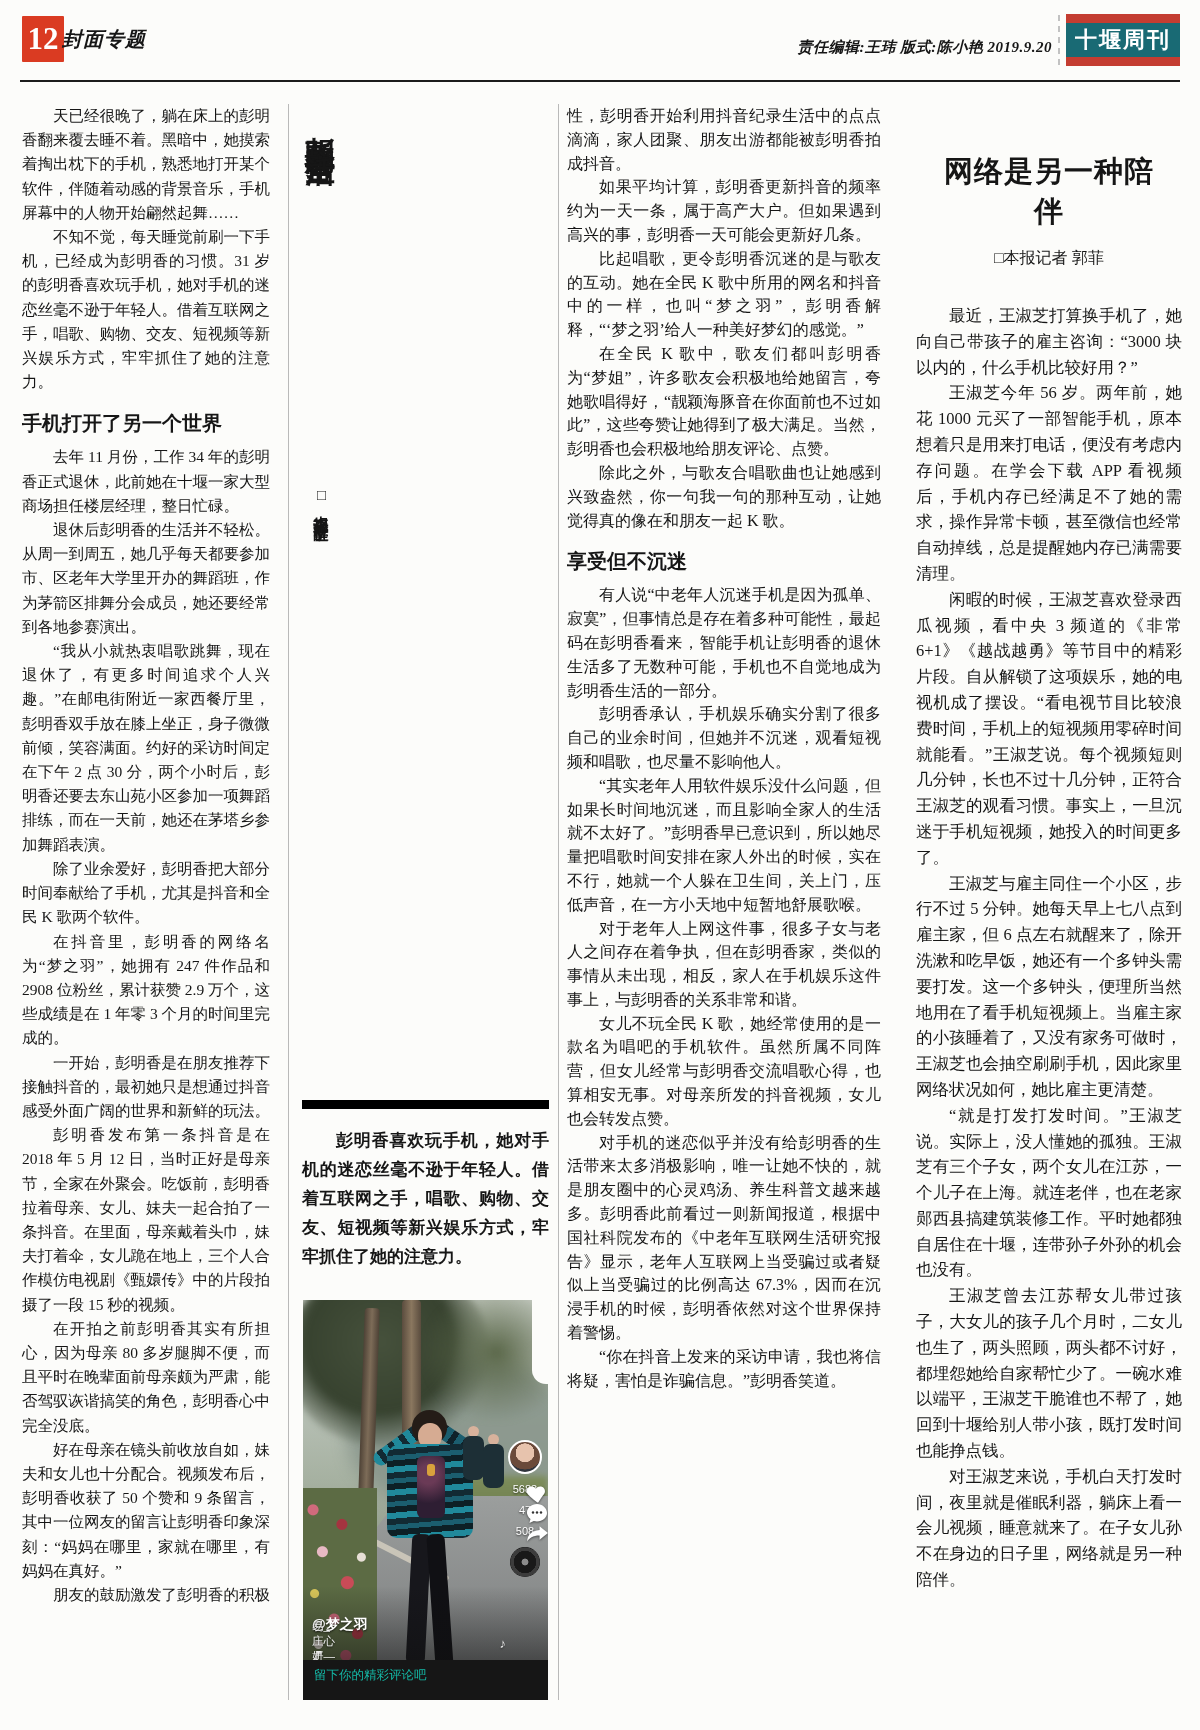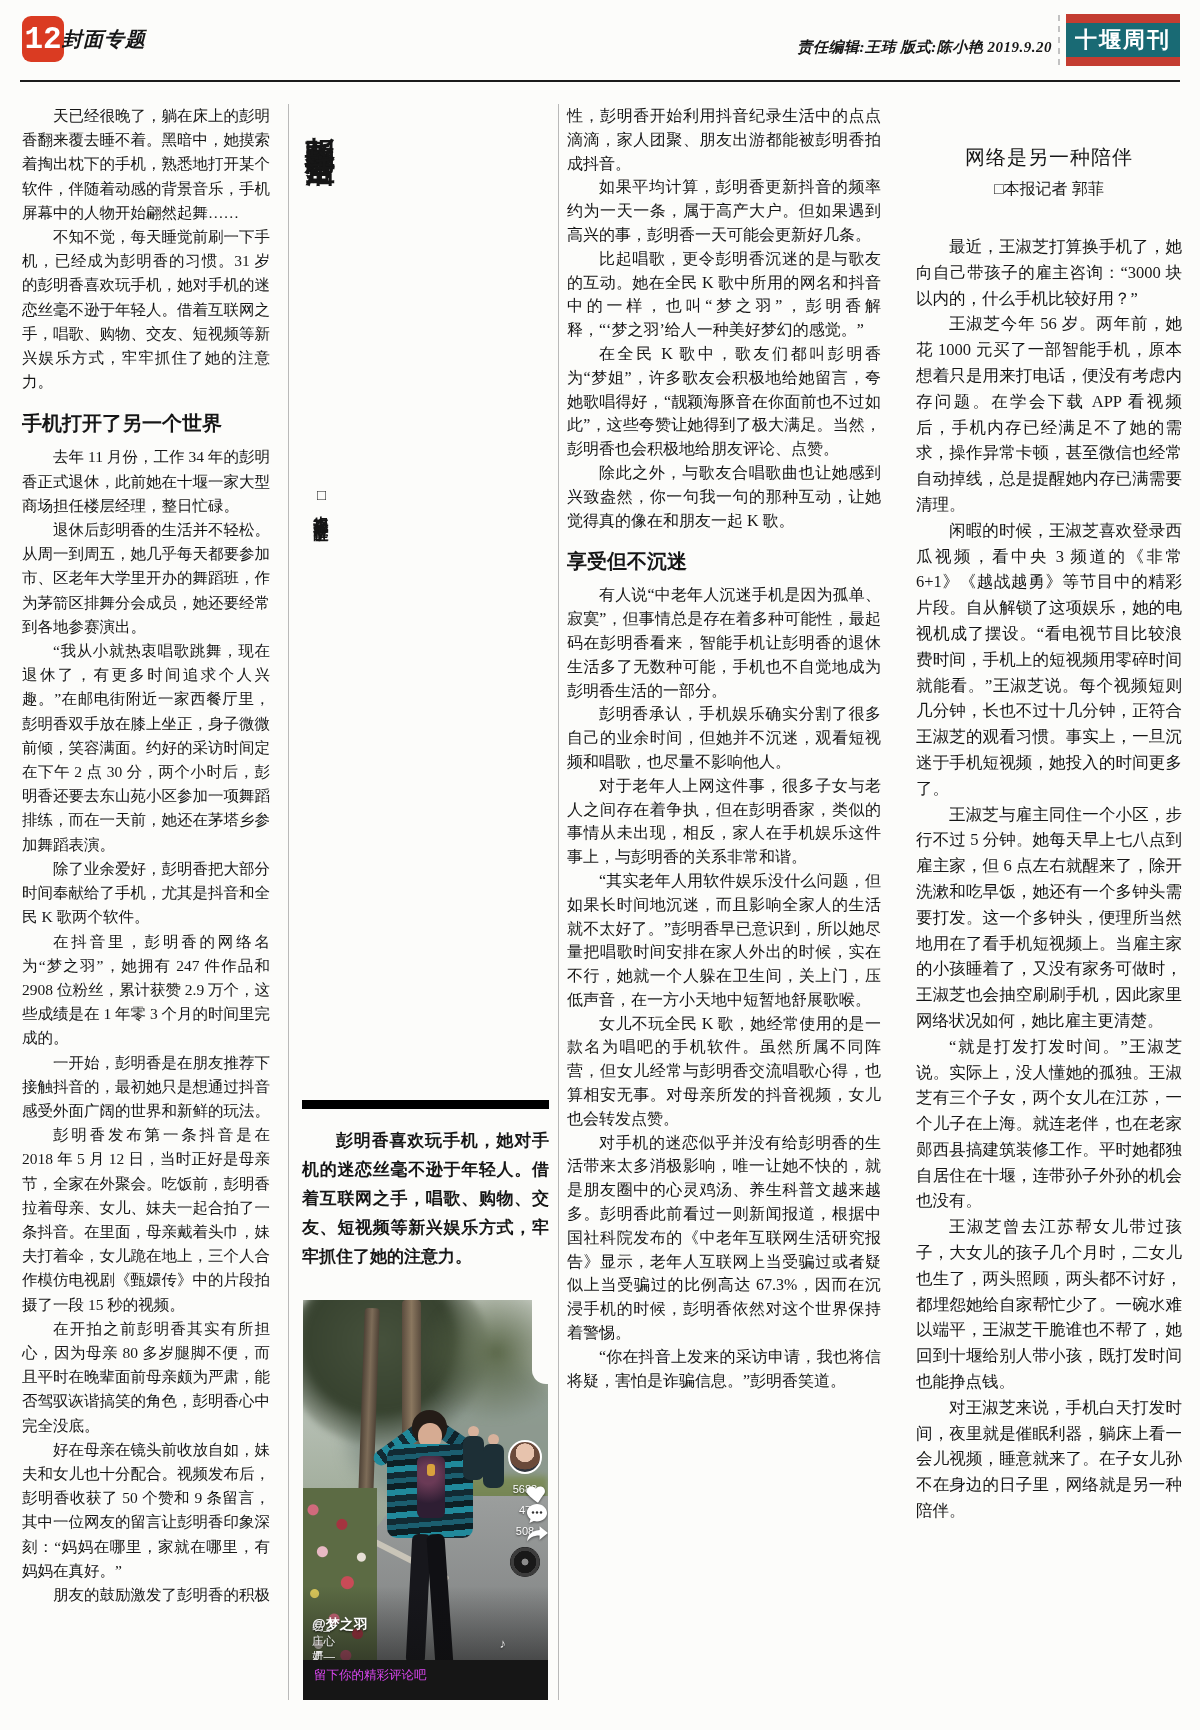--- a/index.html
+++ b/index.html
@@ -4,22 +4,22 @@
 <style>
   html,body { margin:0; padding:0; background:#e8e8e6; }
   .page {
     position:relative; width:1200px; height:1730px; margin:0 auto;
     background:#fcfcfa; color:var(--ink,#161616);
     font-family:"Liberation Serif", serif; overflow:hidden;
   }
   
   .hdr-num {
     position:absolute; left:22px; top:16px; width:42px; height:46px;
-    background:var(--accent,#da3b22); color:#fff; border-radius:9px;
-    font-family:Liberation Mono, monospace; font-weight:900; font-size:31px;
+    background:var(--accent,#da3b22); color:#fff; border-radius:1px;
+    font-family:Liberation Serif, serif; font-weight:900; font-size:31px;
     display:flex; align-items:center; justify-content:center;
   }
   .hdr-section {
     position:absolute; left:62px; top:26px;
     font-family:"Liberation Sans",sans-serif; font-weight:900; font-size:20px; letter-spacing:1px;font-style:italic;
   }
   .hdr-editors {
     position:absolute; right:148px; top:38px;
     font-style:italic; font-weight:700; font-size:15px; letter-spacing:.5px;
   }
@@ -65,21 +65,21 @@
   
   .caption-wrap { position:absolute; left:302px; top:1100px; width:247px; }
   .caption-bar  { height:9px; background:#000; margin-bottom:17px; }
   .caption-text {
     font-weight:700; font-size:17px; line-height:29px;
     text-align:justify; text-indent:2em; margin:0;
   }
 
   
   #col4 { left:916px; top:136px; width:266px; }
-  .a2-title  { text-align:center; font-weight:400; font-size:20px; letter-spacing:1px; margin:8px; }
+  .a2-title  { text-align:center; font-weight:700; font-size:29px; letter-spacing:1px; margin:16px; }
   .a2-byline {
     text-align:center; font-family:"Liberation Sans",sans-serif;
     font-weight:400; font-size:16px; margin-top:0;
   }
   .a2-body { margin-top:34px; font-size:16.5px; line-height:25.8px; text-align:justify; }
   .a2-body p { margin:0; text-indent:2em; }
 
   
   .photo {
     position:absolute; left:303px; top:1300px; width:245px; height:400px; overflow:hidden;
@@ -149,21 +149,21 @@
                background:radial-gradient(circle,#8c8c8c 0 16%,#191919 17% 52%,#3c3c3c 53% 68%,#141414 69%); }
   .ph-note { right:42px; bottom:48px; color:#fff; font-size:13px; opacity:.85; text-shadow:0 1px 2px rgba(0,0,0,.6); }
   
   .ph-shade { left:0; right:0; bottom:30px; height:84px;
               background:linear-gradient(180deg, rgba(0,0,0,0), rgba(15,15,15,.55)); }
   .ph-user  { left:9px; bottom:66px; color:#fff; font-weight:700; font-size:14px;
               font-family:"Liberation Sans",sans-serif; text-shadow:0 1px 2px rgba(0,0,0,.7); }
   .ph-music { left:9px; bottom:44px; color:#f1f1f1; font-size:11.5px;
               font-family:"Liberation Sans",sans-serif; display:flex; align-items:center; gap:5px;
               text-shadow:0 1px 2px rgba(0,0,0,.7); }
-  .ph-bar   { left:0; right:0; bottom:0; height:40px; background:#161616; color:#d946ef;
+  .ph-bar   { left:0; right:0; bottom:0; height:40px; background:#161616; color:#14b8a6;
               font-size:12.5px; line-height:30px; padding-left:11px;
               font-family:"Liberation Sans",sans-serif; }
 </style>
 </head>
 <body>
 
 <div class="page">
 
   <div class="hdr-num">12</div>
   <div class="hdr-section">封面专题</div>
@@ -277,22 +277,22 @@
 
   <div class="col" id="col3">
     <p class="noindent">性，彭明香开始利用抖音纪录生活中的点点滴滴，家人团聚、朋友出游都能被彭明香拍成抖音。</p>
     <p>如果平均计算，彭明香更新抖音的频率约为一天一条，属于高产大户。但如果遇到高兴的事，彭明香一天可能会更新好几条。</p>
     <p>比起唱歌，更令彭明香沉迷的是与歌友的互动。她在全民 K 歌中所用的网名和抖音中的一样，也叫“梦之羽”，彭明香解释，“‘梦之羽’给人一种美好梦幻的感觉。”</p>
     <p>在全民 K 歌中，歌友们都叫彭明香为“梦姐”，许多歌友会积极地给她留言，夸她歌唱得好，“靓颖海豚音在你面前也不过如此”，这些夸赞让她得到了极大满足。当然，彭明香也会积极地给朋友评论、点赞。</p>
     <p>除此之外，与歌友合唱歌曲也让她感到兴致盎然，你一句我一句的那种互动，让她觉得真的像在和朋友一起 K 歌。</p>
     <h2>享受但不沉迷</h2>
     <p>有人说“中老年人沉迷手机是因为孤单、寂寞”，但事情总是存在着多种可能性，最起码在彭明香看来，智能手机让彭明香的退休生活多了无数种可能，手机也不自觉地成为彭明香生活的一部分。</p>
     <p>彭明香承认，手机娱乐确实分割了很多自己的业余时间，但她并不沉迷，观看短视频和唱歌，也尽量不影响他人。</p>
+    <p>“其实老年人用软件娱乐没什么问题，但如果长时间地沉迷，而且影响全家人的生活就不太好了。”彭明香早已意识到，所以她尽量把唱歌时间安排在家人外出的时候，实在不行，她就一个人躲在卫生间，关上门，压低声音，在一方小天地中短暂地舒展歌喉。</p>
     <p>对于老年人上网这件事，很多子女与老人之间存在着争执，但在彭明香家，类似的事情从未出现，相反，家人在手机娱乐这件事上，与彭明香的关系非常和谐。</p>
-    <p>“其实老年人用软件娱乐没什么问题，但如果长时间地沉迷，而且影响全家人的生活就不太好了。”彭明香早已意识到，所以她尽量把唱歌时间安排在家人外出的时候，实在不行，她就一个人躲在卫生间，关上门，压低声音，在一方小天地中短暂地舒展歌喉。</p>
     <p>女儿不玩全民 K 歌，她经常使用的是一款名为唱吧的手机软件。虽然所属不同阵营，但女儿经常与彭明香交流唱歌心得，也算相安无事。对母亲所发的抖音视频，女儿也会转发点赞。</p>
     <p>对手机的迷恋似乎并没有给彭明香的生活带来太多消极影响，唯一让她不快的，就是朋友圈中的心灵鸡汤、养生科普文越来越多。彭明香此前看过一则新闻报道，根据中国社科院发布的《中老年互联网生活研究报告》显示，老年人互联网上当受骗过或者疑似上当受骗过的比例高达 67.3%，因而在沉浸手机的时候，彭明香依然对这个世界保持着警惕。</p>
     <p>“你在抖音上发来的采访申请，我也将信将疑，害怕是诈骗信息。”彭明香笑道。</p>
   </div>
 
   <div id="col4" class="col">
     <h1 class="a2-title">网络是另一种陪伴</h1>
     <div class="a2-byline">□本报记者 郭菲</div>
     <div class="a2-body">
       <p>最近，王淑芝打算换手机了，她向自己带孩子的雇主咨询：“3000 块以内的，什么手机比较好用？”</p>

